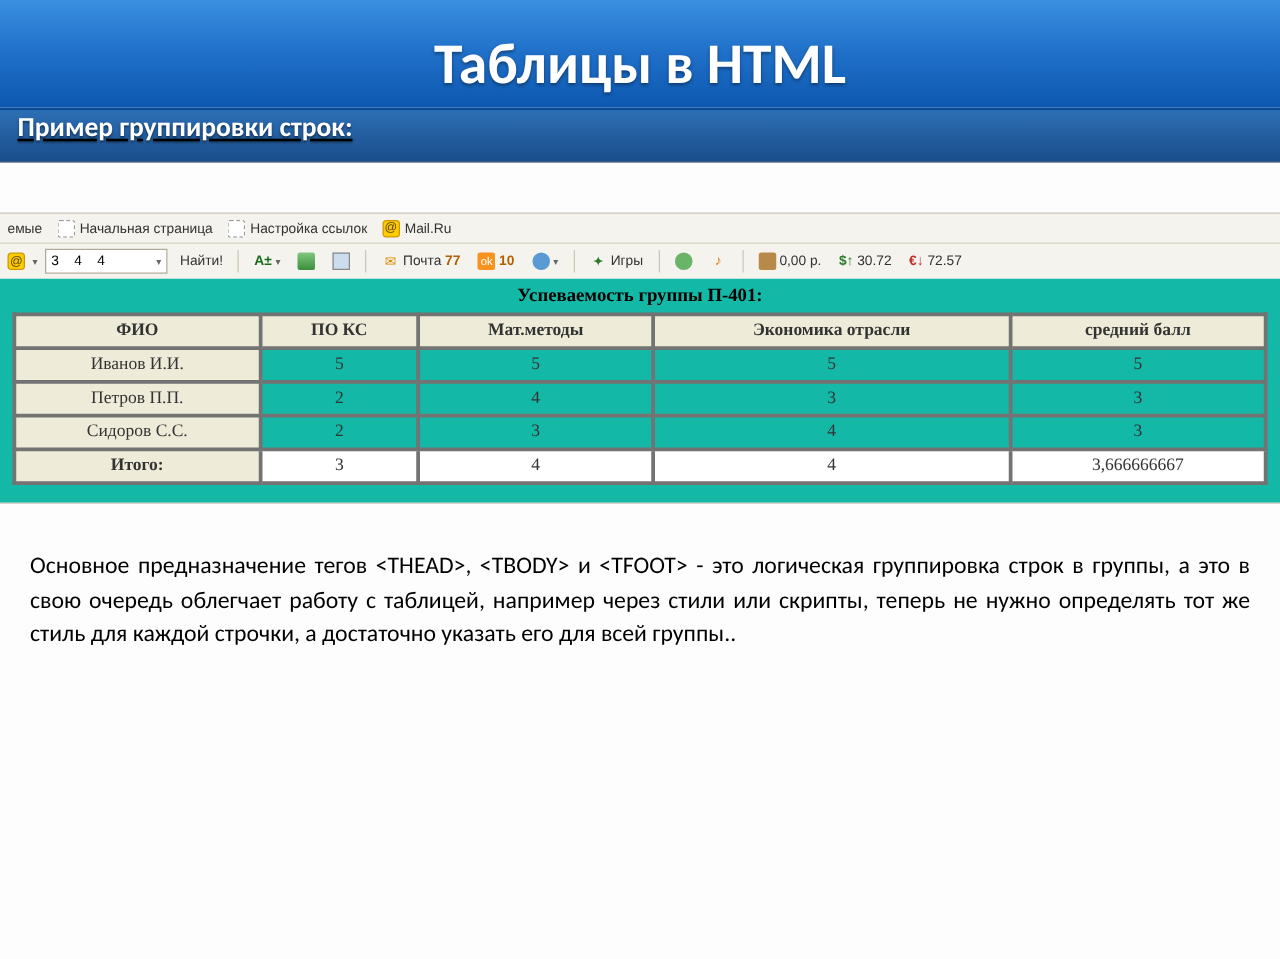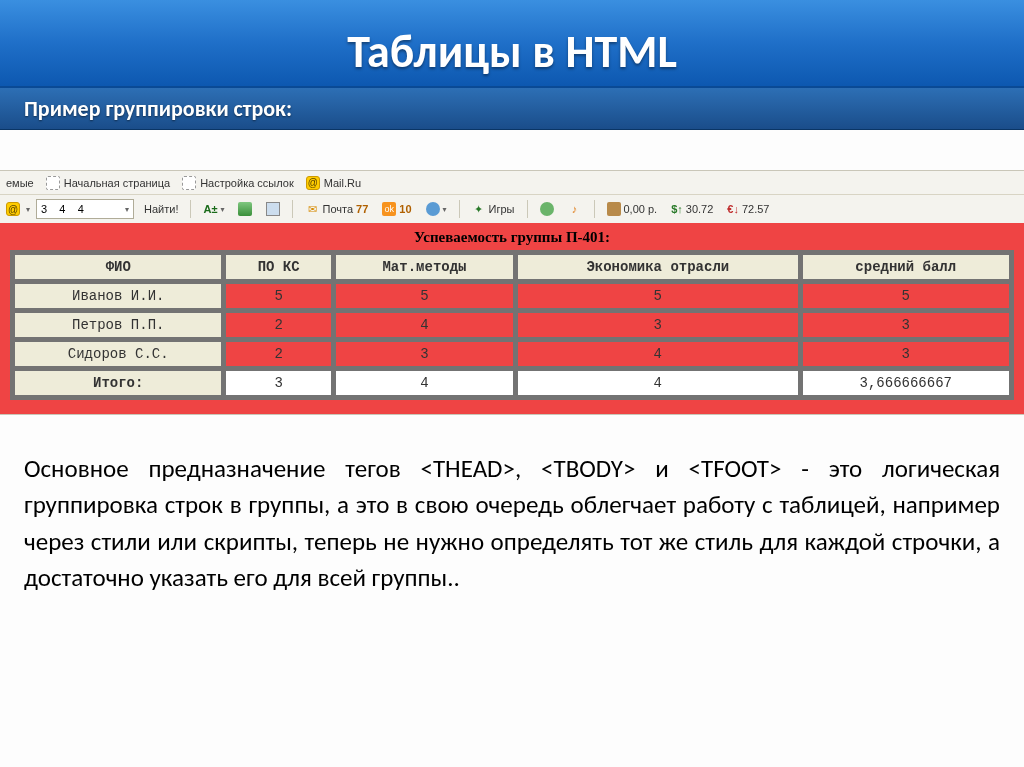--- a/index.html
+++ b/index.html
@@ -23,23 +23,24 @@
     color: #fff;
     font-size: 46px;
     font-weight: bold;
     text-shadow: 0 2px 3px rgba(0,0,0,0.4);
     margin-top: 16px;
   }
   .subtitle-bar {
     background: linear-gradient(to bottom, #2d6fb5 0%, #1a4d8a 100%);
     height: 42px;
     display: flex;
-    align-items: center;
-    padding-left: 24px;
+    align-items: flex-start;
+    padding-left: 14px;
     border-bottom: 1px solid #0a3565;
+    text-decoration: underline;
   }
   .subtitle-bar h2 {
     color: #fff;
     font-size: 22px;
     font-weight: bold;
     text-shadow: 0 1px 2px rgba(0,0,0,0.5);
   }
 
   .browser-chrome {
     margin-top: 40px;
@@ -117,62 +118,61 @@
   .tb-btn .ico {
     width: 14px; height: 14px;
     display: inline-flex;
     align-items: center;
     justify-content: center;
     font-size: 11px;
   }
   .sep { width: 1px; height: 18px; background: #cbc8b8; margin: 0 2px; }
 
   .table-wrap {
-    background: #ef4444;
+    background: #14b8a6;
     padding: 6px 10px 14px 10px;
   }
   .table-caption {
     text-align: center;
     font-family: "Times New Roman", serif;
     font-weight: bold;
     font-size: 15px;
     margin-bottom: 4px;
     color: #000;
   }
   .grades {
     width: 100%;
     border-collapse: collapse;
     font-family: "Times New Roman", serif;
     font-size: 14px;
   }
   .grades th, .grades td {
-    border: 5px solid #737373;
+    border: 3px solid #737373;
     padding: 4px 8px;
     text-align: center;
-    font-family: Liberation Mono, monospace;
   }
   .grades thead th {
     background: #eeecd9;
     font-weight: bold;
   }
   .grades tbody td:first-child {
     background: #eeecd9;
     font-weight: normal;
   }
   .grades tfoot td:first-child {
     background: #eeecd9;
     font-weight: bold;
   }
   .grades tfoot td {
     background: #fff;
   }
 
   .body-text {
     padding: 36px 24px 0 24px;
-    font-size: 25px;
+    font-size: 19px;
     line-height: 1.45;
     color: #000;
     text-align: justify;
   }
 </style>
 </head>
 <body>
 
 <div class="title-bar">
   <h1>Таблицы в HTML</h1>

